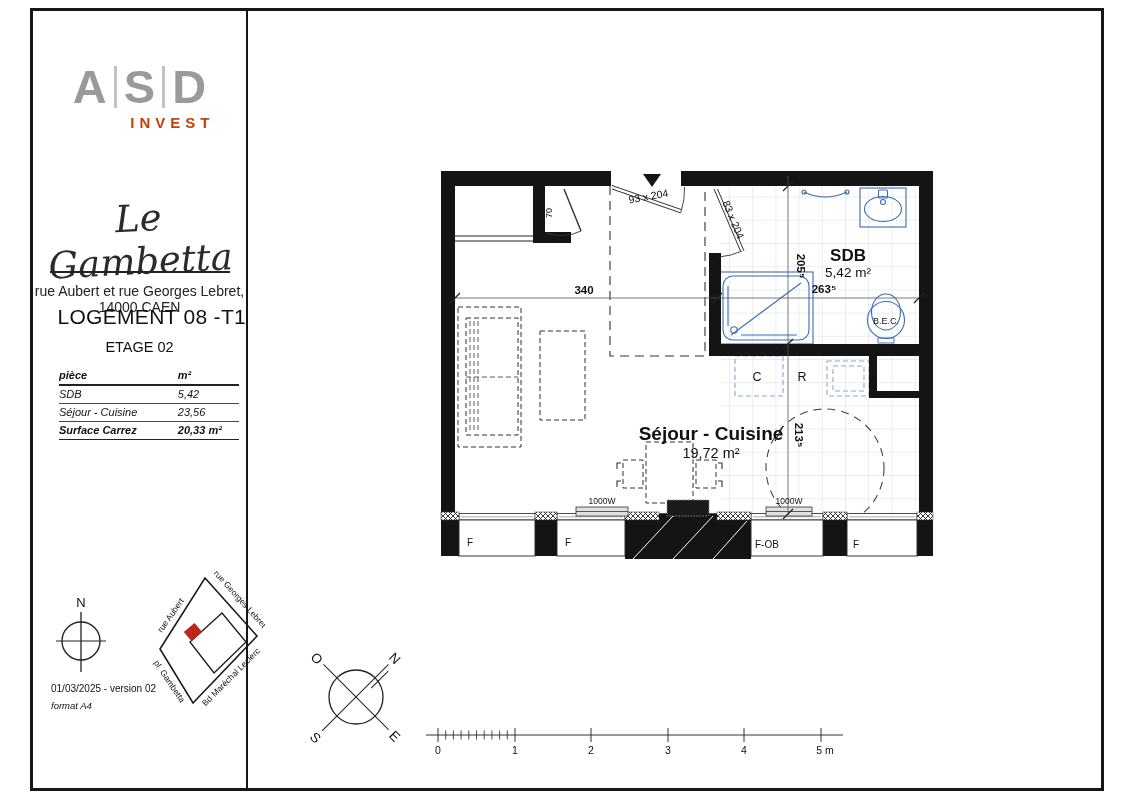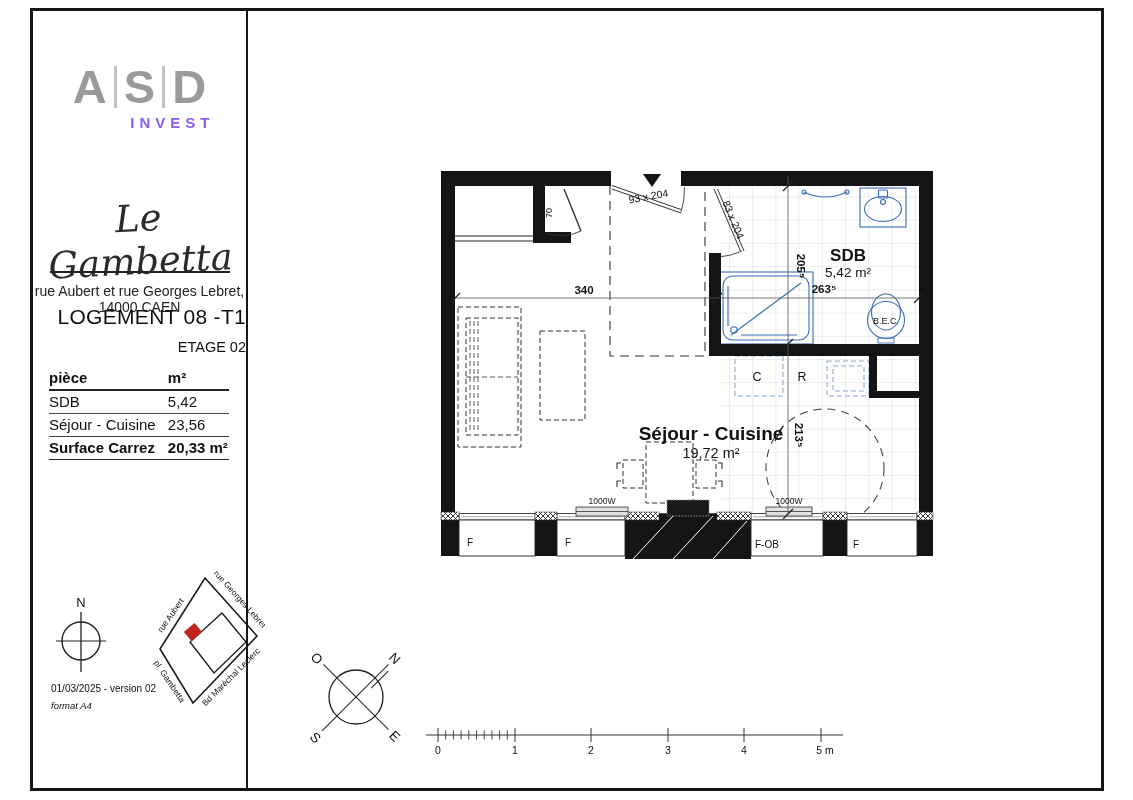--- a/index.html
+++ b/index.html
@@ -3,28 +3,28 @@
 <meta charset="utf-8">
 <style>
   html,body{margin:0;padding:0;background:#ffffff;}
   body{width:1133px;height:800px;position:relative;font-family:"Liberation Sans","DejaVu Sans",sans-serif;color:#111;}
   .frame{position:absolute;left:30px;top:8px;width:1074px;height:783px;border:3px solid #161616;box-sizing:border-box;background:#fff;}
   .sidebar{position:absolute;left:0;top:0;width:215px;height:100%;border-right:2px solid #161616;box-sizing:border-box;}
   .sidebar .abs{position:absolute;}
   .logo{top:52px;left:0;width:100%;text-align:center;}
   .logo-letters{display:flex;align-items:center;justify-content:center;font-weight:bold;font-size:47px;color:#9a9a9a;line-height:1;}
   .logo-bar{width:3px;height:42px;background:#c2c2c2;margin:0 7px;}
-  .logo-invest{font-size:15px;letter-spacing:5px;color:#8b5cf6;font-weight:600;width:150px;margin:4px auto 0;text-align:right;}
+  .logo-invest{font-size:15px;letter-spacing:5px;color:#c2410c;font-weight:600;width:150px;margin:4px auto 0;text-align:right;}
   .doc-title{top:148px;left:0;width:100%;text-align:center;font-size:15px;font-weight:bold;line-height:1.3;letter-spacing:.2px;}
   .residence{top:186px;left:0;width:100%;text-align:center;font-family:"DejaVu Serif",serif;font-style:italic;font-size:37px;color:#2b2b2b;transform:rotate(-3deg);}
   .rule{top:260px;left:17px;width:180px;border-top:2px solid #222;}
   .address{top:272px;left:0;width:100%;text-align:center;font-size:14px;color:#222;}
   .unit{top:294px;left:0;width:100%;text-align:right;font-size:21px;font-weight:normal;letter-spacing:.3px;}
-  .floor{top:328px;left:0;width:100%;text-align:right;font-size:14.5px;}
-  .areas{top:356px;left:16px;width:180px;border-collapse:collapse;font-size:15px;}
+  .floor{top:328px;left:0;width:100%;text-align:center;font-size:14.5px;}
+  .areas{top:356px;left:26px;width:180px;border-collapse:collapse;font-size:11px;font-style:italic;}
   .areas td{padding:2px 0 3px;}
   .areas .hdr td{font-weight:bold;border-bottom:2px solid #222;}
   .areas .r td{border-bottom:1px solid #444;}
   .areas .tot td{font-weight:bold;border-bottom:1.5px solid #222;}
   .areas td.v{width:34%;margin-top:12px;}
   .version{top:672px;left:18px;font-size:10px;}
   .format{top:689px;left:18px;font-size:9.5px;font-style:italic;}
   .disclaimer{top:710px;left:18px;width:180px;font-size:9.5px;text-align:justify;line-height:1.35;}
   .plan-svg{position:absolute;left:245px;top:8px;}
   svg text{font-family:"Liberation Sans","DejaVu Sans",sans-serif;fill:#111;}

